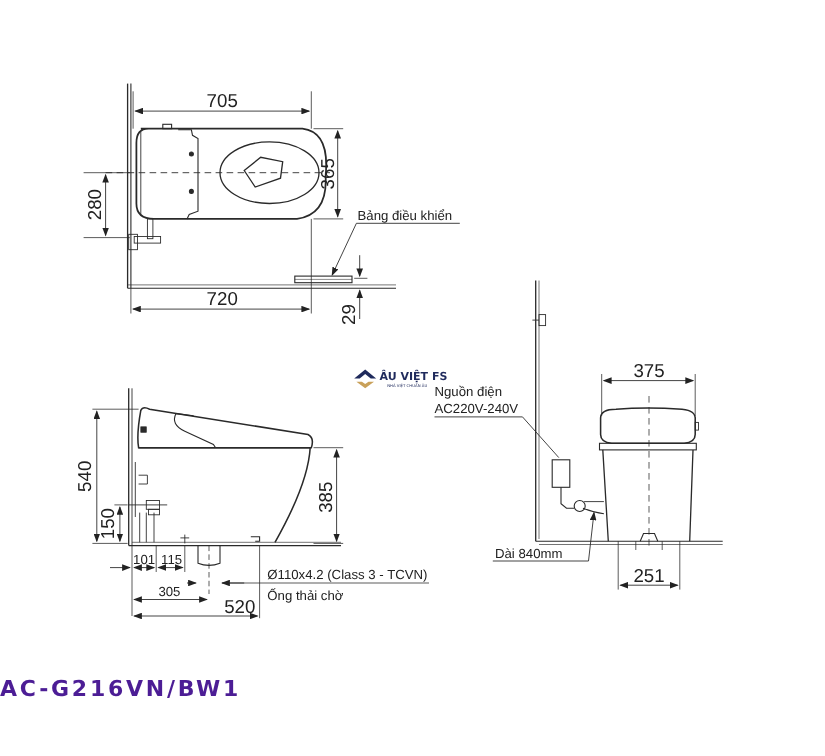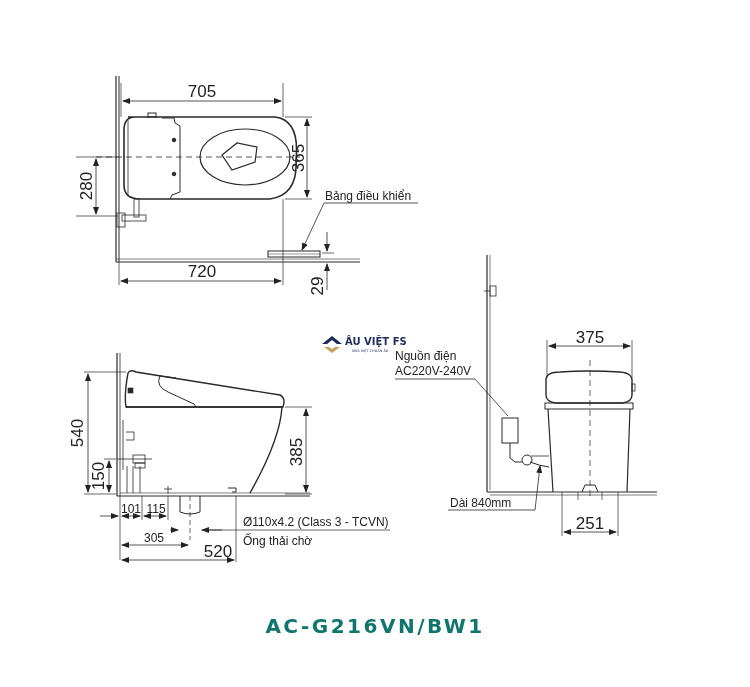--- a/index.html
+++ b/index.html
@@ -2,23 +2,23 @@
 <html><head>
   <meta charset="utf-8">
   <style>
     html, body { margin: 0; padding: 0; background: #ffffff; }
     body { width: 750px; height: 687px; position: relative; overflow: hidden;
            font-family: "Liberation Sans", "DejaVu Sans", sans-serif; color: #222; }
     svg { position: absolute; left: 0; top: 0; }
     .dim { font-family: "Liberation Sans", sans-serif; font-size: 17px; fill: #222; }
     .lbl { font-family: "Liberation Sans", sans-serif; font-size: 12px; fill: #222; }
     .small { font-family: "Liberation Sans", sans-serif; font-size: 12px; fill: #222; }
-    .model { position: absolute; left: 0; width: 750px; top: 614px; text-align: center;
+    .model { position: absolute; left: 0; width: 750px; top: 614px; 
              font-family: "DejaVu Sans", sans-serif; font-weight: bold; font-size: 20px;
-             letter-spacing: 2.5px; color: #0f766e; }
+             letter-spacing: 2.5px; color: #4c1d95; }
     .logo-text { font-family: "DejaVu Sans", sans-serif; font-weight: bold; font-size: 10px; fill: #1f2a5c; }
     .logo-sub { font-family: "DejaVu Sans", sans-serif; font-size: 3.5px; fill: #1f2a5c; }
   </style>
 </head>
 <body>
 
 <svg width="750" height="687" viewBox="0 0 750 687">
   <defs>
     <marker id="arr" markerWidth="8" markerHeight="6" refX="7" refY="3" orient="auto" markerUnits="userSpaceOnUse">
       <path d="M0,0 L8,3 L0,6 Z" fill="#222"></path>

